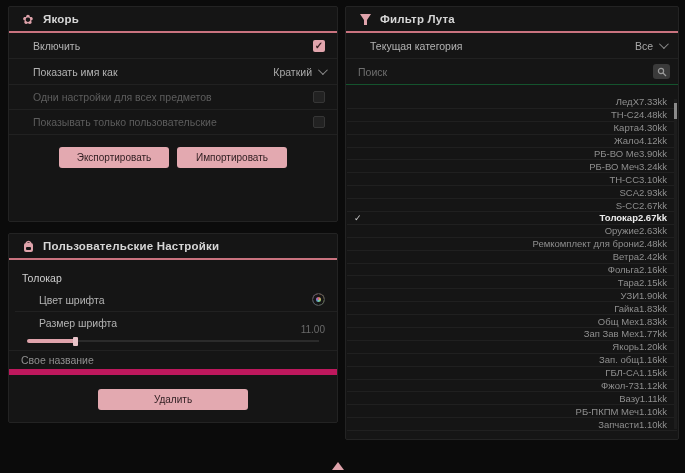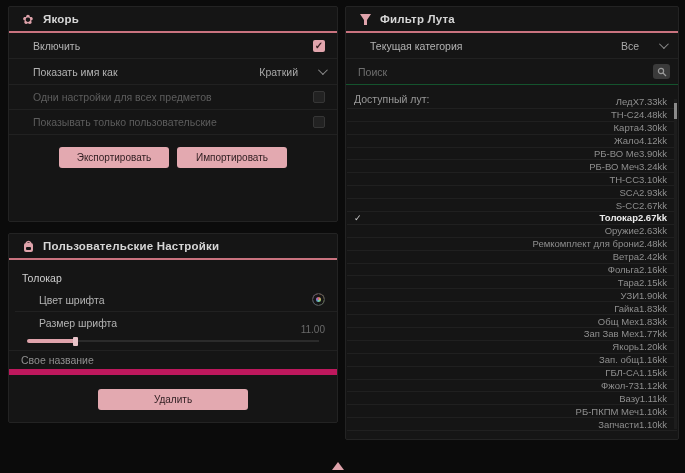--- a/index.html
+++ b/index.html
@@ -19,21 +19,21 @@
   .row { position:relative; display:flex; align-items:center; justify-content:space-between;
     height:24px; padding:0 12px; border-bottom:1px solid #212121; }
   .row .lbl { color:#b3b3b3; font-size:10.5px;padding-left:12px; }
   .row.dim .lbl { color:#5d5d5d; }
 
   .checkbox { width:12px; height:12px; border-radius:2px; background:#e2a5ad;
     display:flex; align-items:center; justify-content:center;
     color:#3a2023; font-size:10px; font-weight:bold; line-height:1; }
   .checkbox.off { background:#222; border:1px solid #363636; color:transparent; }
 
-  .dropdown { display:flex; align-items:center; gap:20px; color:#a9a9a9; font-size:10.5px; }
+  .dropdown { display:flex; align-items:center; gap:6px; color:#a9a9a9; font-size:10.5px; }
   .chev { width:7px; height:7px; border-right:1.5px solid #8b8b8b; border-bottom:1.5px solid #8b8b8b;
     transform:rotate(45deg) translateY(-2px); }
 
   .btn { background:#e3a9b0; color:#2e1d20; border:none; border-radius:3px;
     font-family:"Liberation Sans", sans-serif; font-size:10px; padding:5px 0; cursor:pointer; }
   .btn-pair { display:flex; gap:8px; justify-content:center; margin-top:12px; }
   .btn-pair .btn { width:110px; }
   .btn-delete { display:block; margin:14px auto 0; width:150px; }
 
   
@@ -158,21 +158,20 @@
   </div>
   <div class="search-row">
     <input class="search-input" type="text" placeholder="Поиск" style="">
     <span class="search-btn">
       <svg width="10" height="10" viewBox="0 0 10 10">
         <circle cx="4" cy="4" r="2.6" fill="none" stroke="#9a9a9a" stroke-width="1.2"></circle>
         <line x1="6" y1="6" x2="9" y2="9" stroke="#9a9a9a" stroke-width="1.2"></line>
       </svg>
     </span>
   </div>
-  <div class="section-label">Доступный лут:</div>
   <div id="loot-list">
       <div class="loot-row">
         <span class="check"></span>
         <span class="loot-name">ЛедХ</span>
         <span class="loot-value">7.33kk</span>
       </div>
       <div class="loot-row">
         <span class="check"></span>
         <span class="loot-name">ТН-С2</span>
         <span class="loot-value">4.48kk</span>

